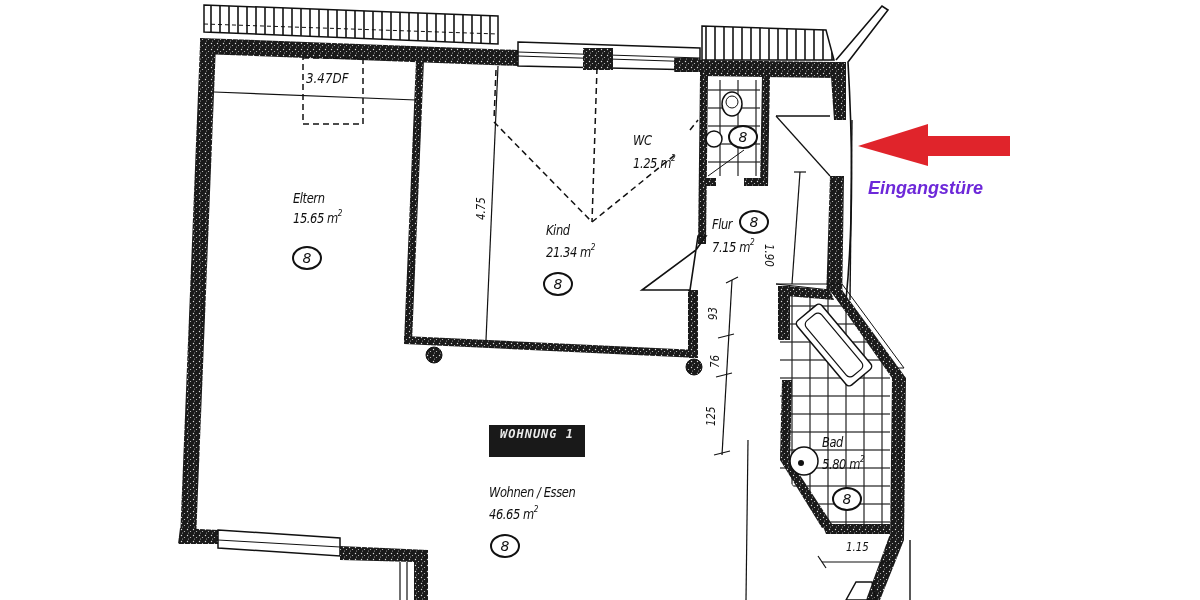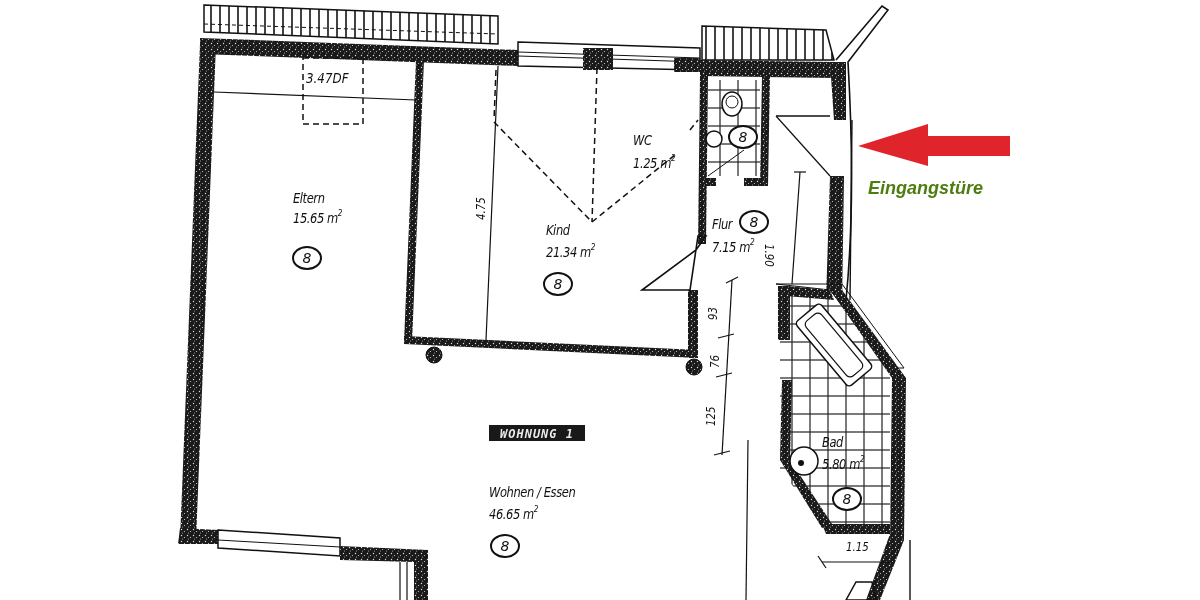--- a/index.html
+++ b/index.html
@@ -63,39 +63,39 @@
       transform-origin: left top;
     }
     .dim.v {
       transform: rotate(-90deg) scaleX(0.85);
     }
     .wohnung-stamp {
       position: absolute;
       left: 489px;
       top: 425px;
       width: 96px;
-      height: 16px;
+      height: 32px;
       background: #2a2a2a;
       color: #d8d8d8;
       font-family: "DejaVu Sans Mono", monospace;
       font-size: 12px;
       font-weight: bold;
       line-height: 18px;
       text-align: center;
       letter-spacing: 1px;
       filter: contrast(1.2);
     }
     .entry-label {
       position: absolute;
       left: 868px;
       top: 178px;
       font-family: "Liberation Sans", sans-serif;
       font-weight: bold;
       font-size: 18px;
-      color: #4d7c0f;
+      color: #6d28d9;
       white-space: nowrap;
     }
   </style>
 </head>
 <body>
 
 <div class="canvas">
 
   <svg class="plan" width="1200" height="600" viewBox="0 0 1200 600">
     <defs>

